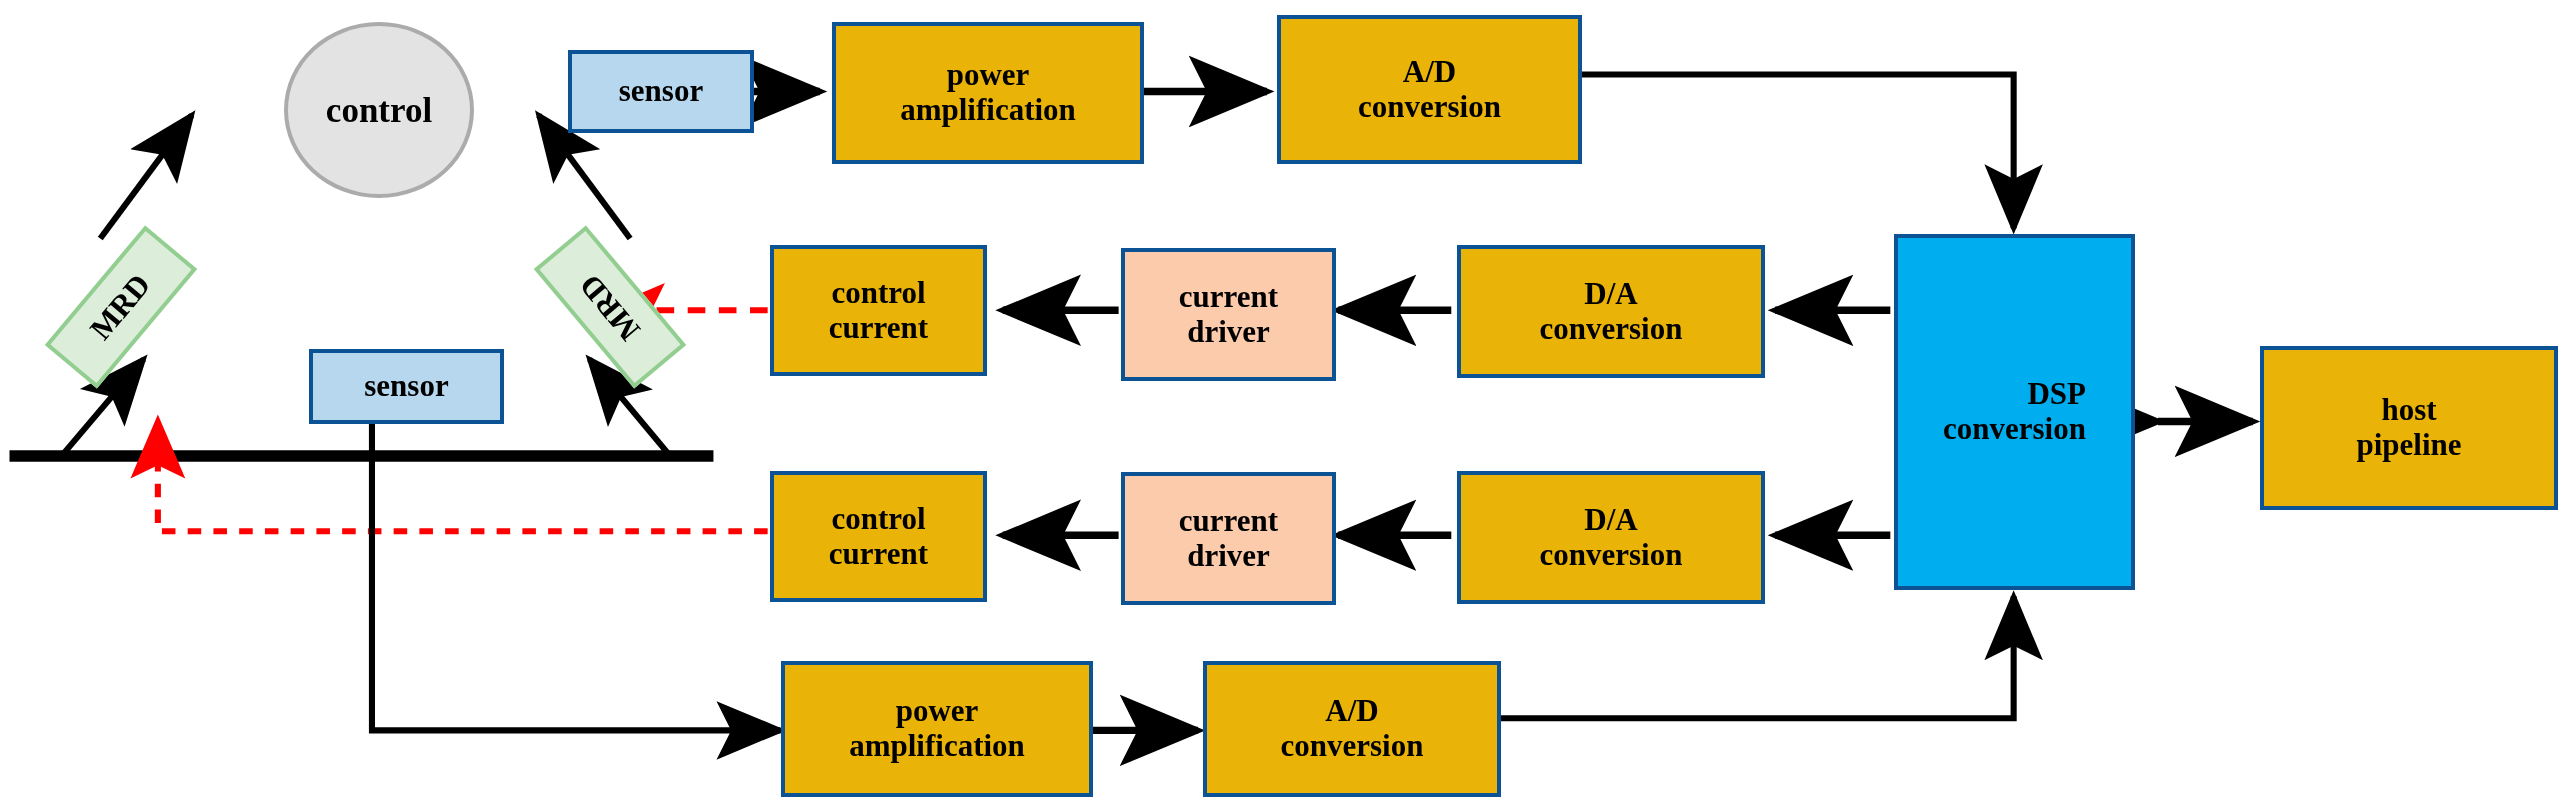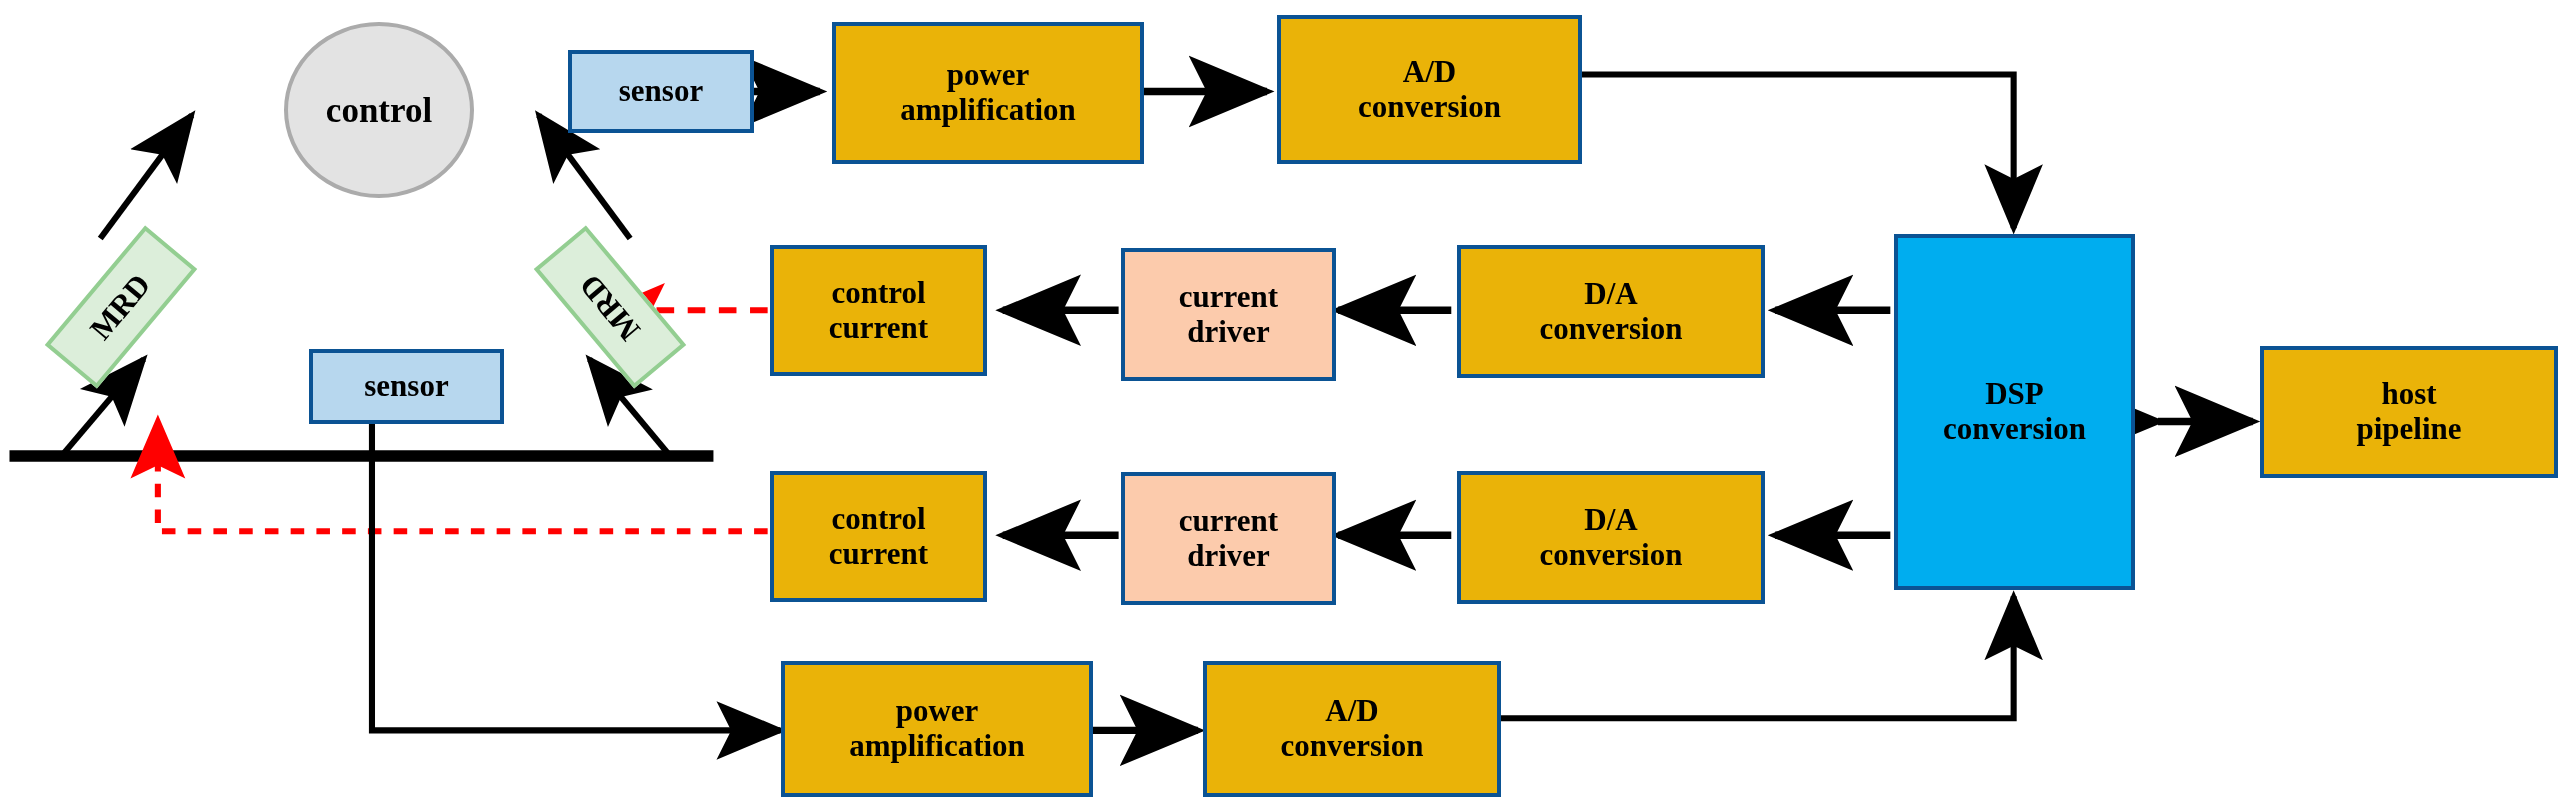--- a/index.html
+++ b/index.html
@@ -199,28 +199,28 @@
     </span>
   </div>
 
   <div class="node box fill-green" style="left:1203px; top:661px; width:298px; height:136px; font-size:31px;">
     <span>
       <span>A/D</span><br>
       <span>conversion</span>
     </span>
   </div>
 
-  <div class="node box fill-cyan" style="left:1894px; top:234px; width:241px; height:356px; font-size:31px;">
+  <div class="node box fill-cyan" style="left:1894px; top:234px; width:241px; height:356px; font-size:31px;text-align:right;">
     <span>
       <span>DSP</span><br>
       <span>conversion</span>
     </span>
   </div>
 
-  <div class="node box fill-green" style="left:2260px; top:346px; width:298px; height:132px; font-size:31px;align-items:center;">
+  <div class="node box fill-green" style="left:2260px; top:346px; width:298px; height:164px; font-size:31px;align-items:center;">
     <span>
       <span>host</span><br>
       <span>pipeline</span>
     </span>
   </div>
 
 </div>
 
 
 </body></html>

